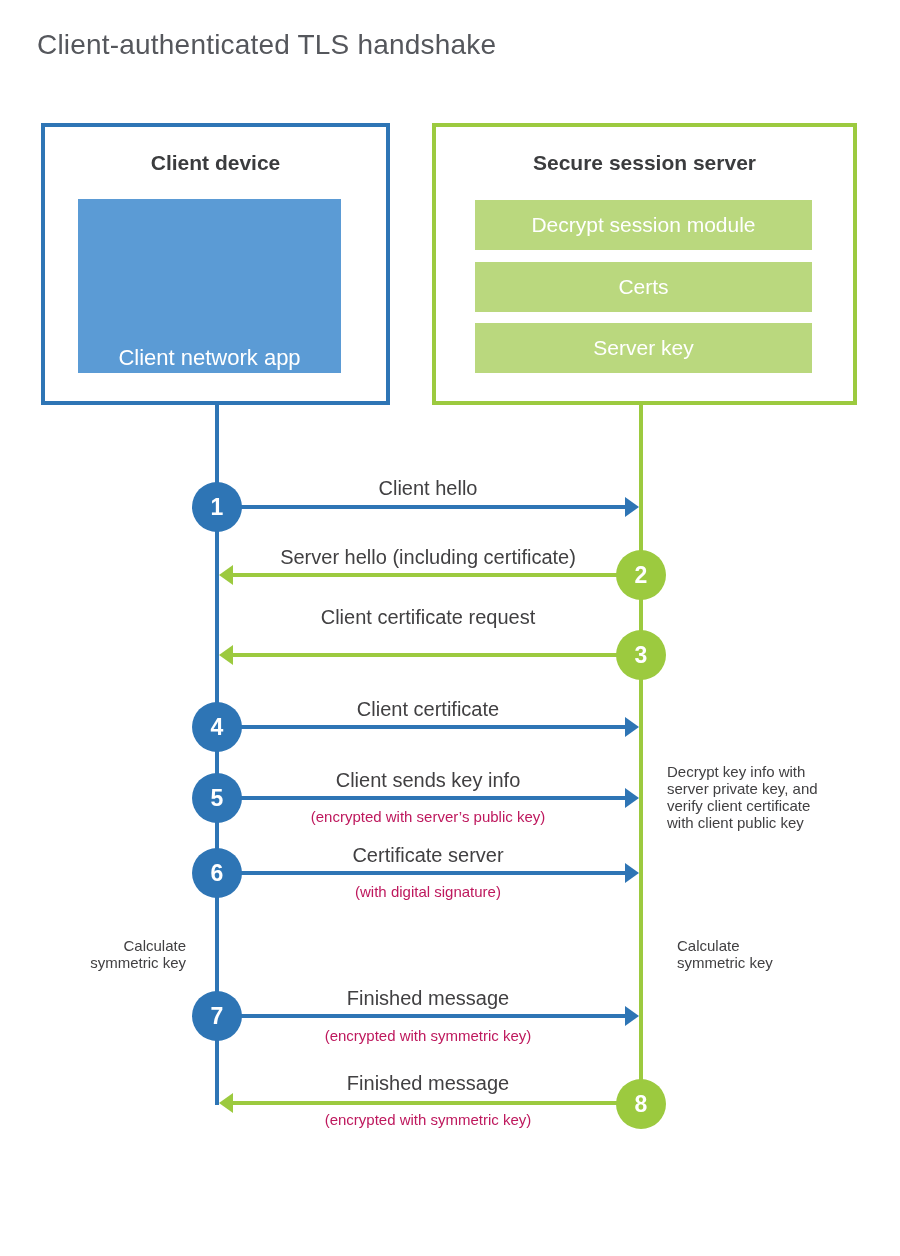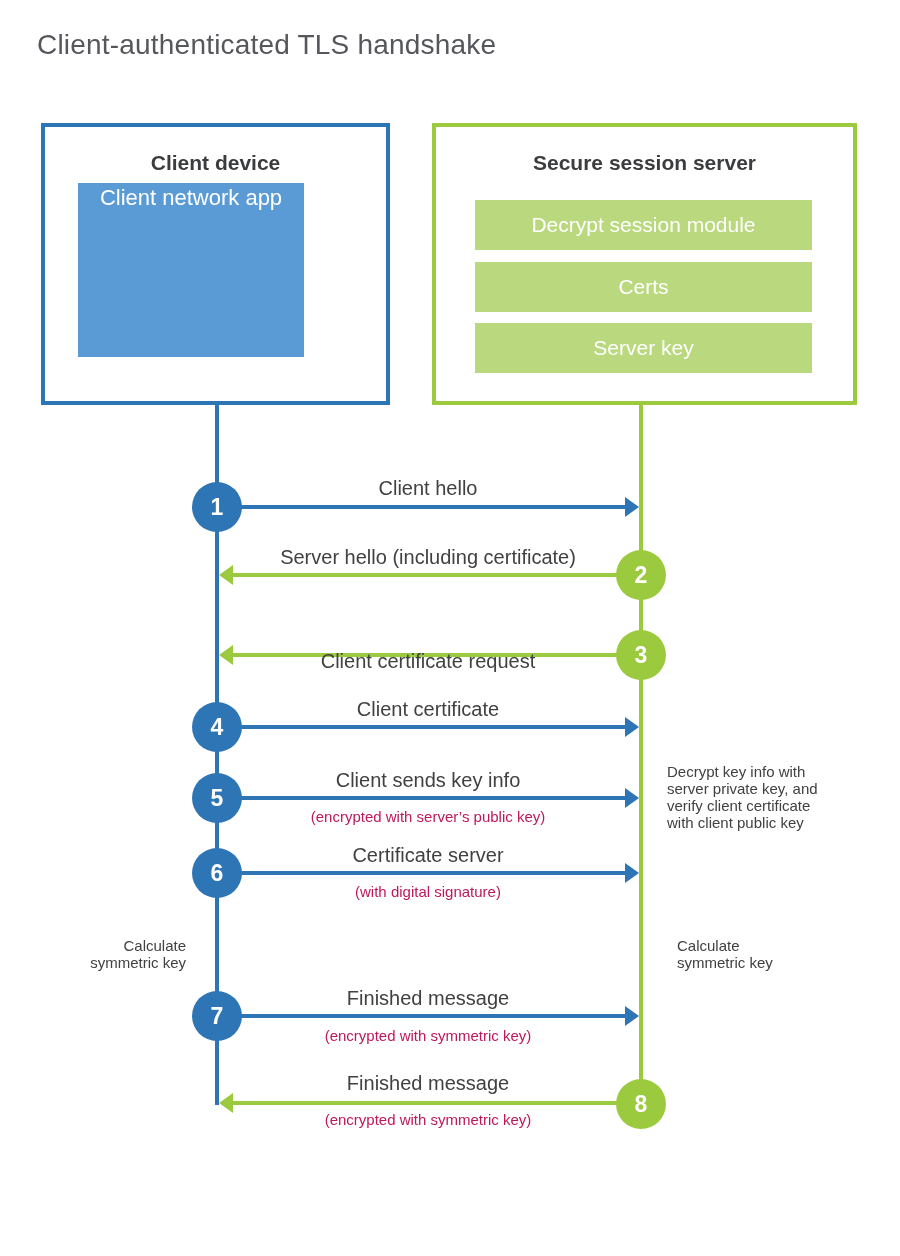--- a/index.html
+++ b/index.html
@@ -14,22 +14,22 @@
   .page-title{position:absolute;left:37px;top:29px;font-size:28px;font-weight:400;
     color:var(--text-gray);letter-spacing:.2px;text-align:right;}
 
   
   .actor{position:absolute;background:#fff;}
   .actor.client{left:41px;top:123px;width:349px;height:282px;border:4px solid var(--blue);}
   .actor.server{left:432px;top:123px;width:425px;height:282px;border:4px solid var(--green);}
   .actor-heading{position:absolute;left:0;right:0;top:24px;text-align:center;
     font-size:21px;font-weight:bold;color:#3B3C3E;}
 
-  .app-box{position:absolute;left:33px;top:56px;width:226px;height:174px;background:var(--blue-fill);
-    display:flex;align-items:flex-start;justify-content:center;text-align:center;}
+  .app-box{position:absolute;left:33px;top:72px;width:263px;height:174px;background:var(--blue-fill);
+    display:flex;align-items:flex-end;justify-content:center;text-align:center;}
   .app-box span{color:#fff;font-size:22px;line-height:1.35;display:block;max-width:190px;}
 
   .module-bar{position:absolute;left:39px;width:337px;height:50px;background:var(--green-fill);
     color:#fff;font-size:21px;text-align:center;line-height:50px;}
   .bar0{top:73px;} .bar1{top:135px;} .bar2{top:196px;}
 
   
   .lifeline{position:absolute;width:4px;top:404px;}
   .lifeline.blue{left:215px;height:701px;background:var(--blue);}
   .lifeline.green{left:639px;height:702px;background:var(--green);}
@@ -54,21 +54,21 @@
 
   
   .msg-label{position:absolute;left:217px;width:422px;text-align:center;
     font-size:20px;color:var(--text-dark);z-index:2;}
   .msg-sub{position:absolute;left:217px;width:422px;text-align:center;
     font-size:15px;color:#be185d;z-index:2;}
 
   
   .y1c{top:482px;} .y1a{top:505px;} .y1l{top:477px;}
   .y2c{top:550px;} .y2a{top:573px;} .y2l{top:546px;}
-  .y3c{top:630px;} .y3a{top:653px;} .y3l{top:650px;}
+  .y3c{top:630px;} .y3a{top:653px;} .y3l{top:606px;}
   .y4c{top:702px;} .y4a{top:725px;} .y4l{top:698px;}
   .y5c{top:773px;} .y5a{top:796px;} .y5l{top:769px;} .y5s{top:808px;}
   .y6c{top:848px;} .y6a{top:871px;} .y6l{top:844px;} .y6s{top:883px;}
   .y7c{top:991px;} .y7a{top:1014px;} .y7l{top:987px;} .y7s{top:1027px;}
   .y8c{top:1079px;} .y8a{top:1101px;} .y8l{top:1072px;} .y8s{top:1111px;}
 
   
   .note-decrypt{position:absolute;left:667px;top:763px;width:168px;
     font-size:15px;line-height:17px;color:var(--text-dark);}
   .calc-left{position:absolute;left:60px;top:937px;width:126px;text-align:right;

